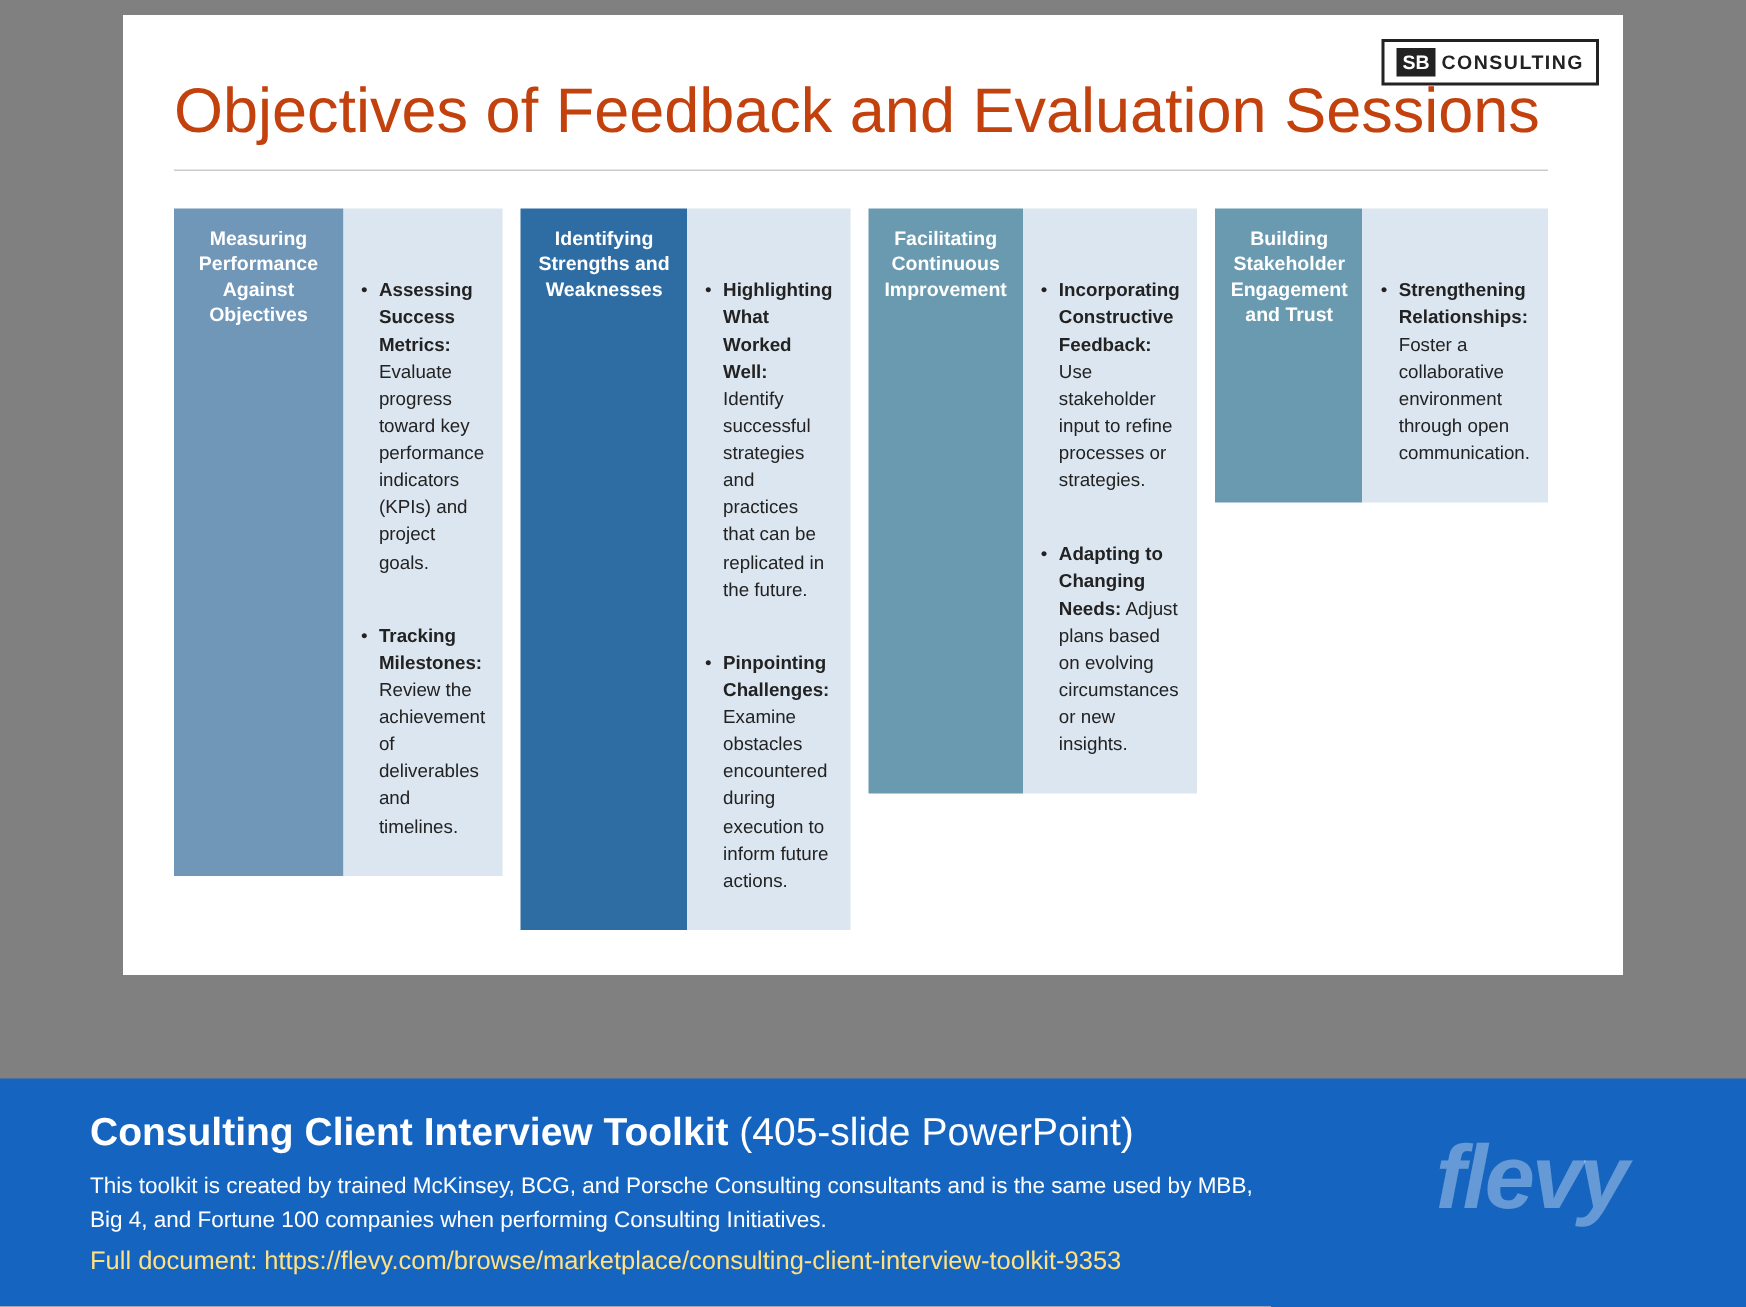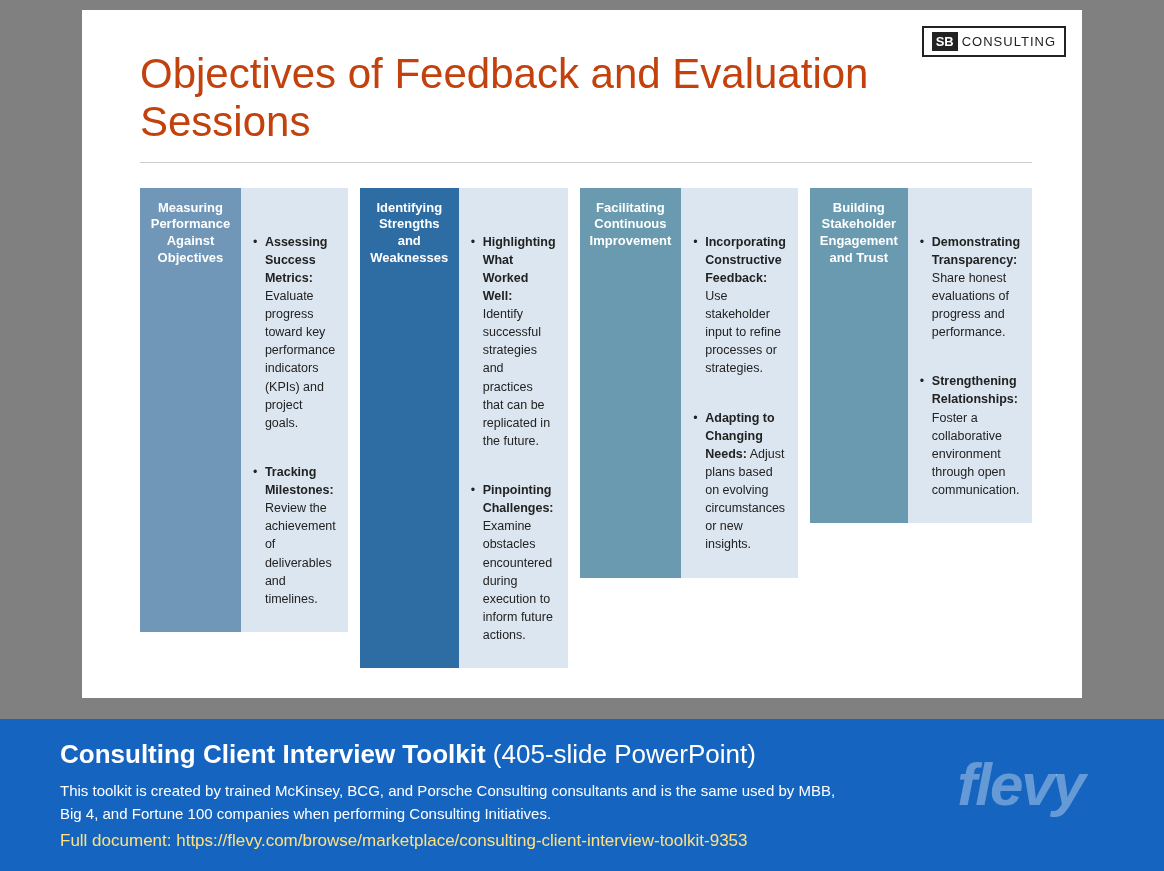--- a/index.html
+++ b/index.html
@@ -12,21 +12,21 @@
       display: flex;
       flex-direction: column;
       align-items: center;
       justify-content: flex-start;
     }
 
     .slide-container {
       width: 1000px;
       background: #ffffff;
       margin-top: 10px;
-      padding: 30px 50px 30px 58px;
+      padding: 30px 50px 30px 34px;
       position: relative;
       flex-shrink: 0;
     }
 
     .logo-area {
       position: absolute;
       top: 16px;
       right: 16px;
       border: 2px solid #222;
       padding: 4px 8px;
@@ -37,21 +37,21 @@
 
     .logo-box {
       background: #222;
       color: #fff;
       font-weight: bold;
       font-size: 13px;
       padding: 2px 4px;
     }
 
     .logo-text {
-      font-weight: normal;
+      font-weight: bold;
       font-size: 13px;
       color: #222;
       letter-spacing: 1px;
     }
 
     .main-title {
       font-size: 42px;
       color: #c2410c;
       font-weight: 300;
       line-height: 1.15;
@@ -224,23 +224,20 @@
           </li>
         </ul>
       </div>
     </div>
 
     <div class="column">
       <div class="col-header col-header-4">Building Stakeholder Engagement and Trust</div>
       <div class="col-body">
         <ul>
           <li>
-            <span class="bold">Demonstrating Transparency:</span><span> Share honest evaluations of progress and performance.</span>
-          </li>
-          <li>
             <span class="bold">Strengthening Relationships:</span><span> Foster a collaborative environment through open communication.</span>
           </li>
         </ul>
       </div>
     </div>
 
   </div>
 </div>
 
 <div class="bottom-banner">

